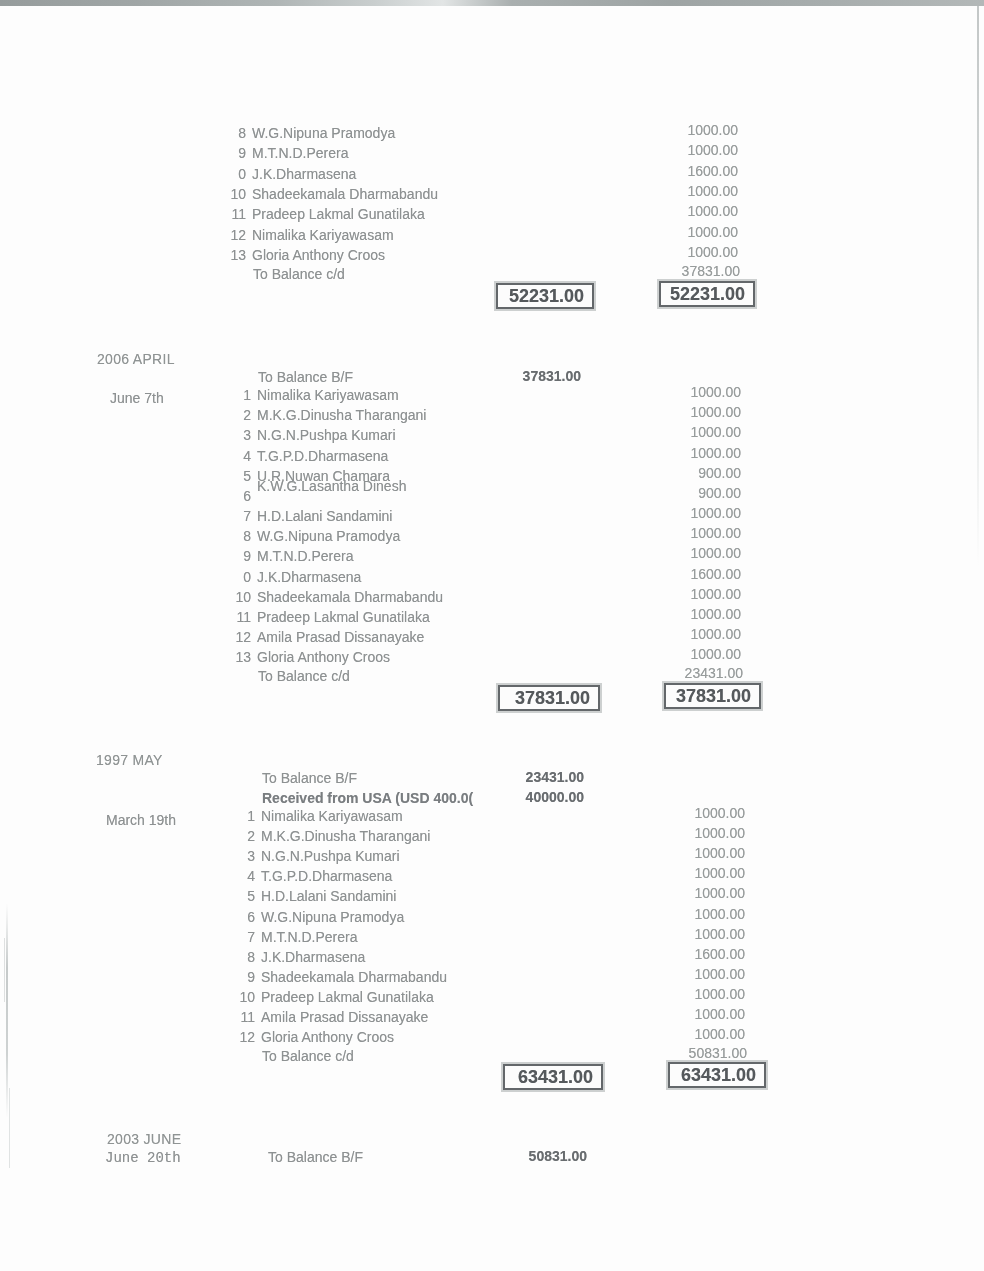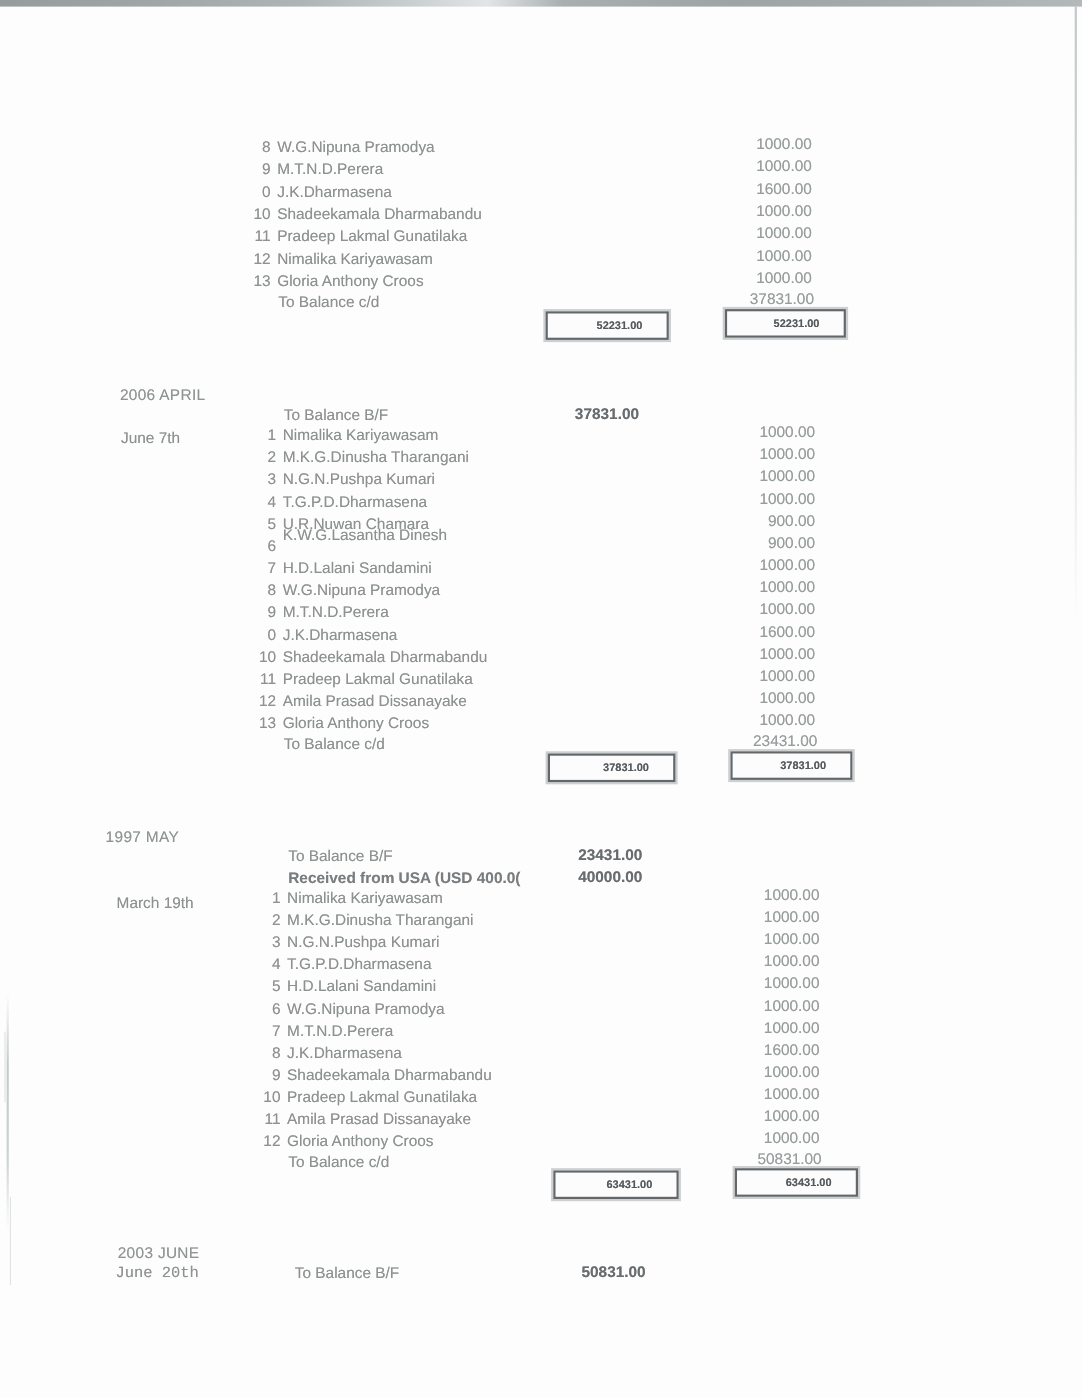--- a/index.html
+++ b/index.html
@@ -22,22 +22,22 @@
   .amt{text-align:right;color:#979c9c;}
   .heading{color:#8f9494;letter-spacing:.3px;}
   .boldnum{font-weight:bold;color:#686c6f;text-shadow:0 0 0.4px rgba(104,108,111,0.6);}
   .boldlabel{font-weight:bold;color:#797d80;}
   .box{
     position:absolute;
     border:2px solid #63676a;
     box-shadow:0 0 0 2px rgba(158,163,163,0.5);
     background:rgba(252,252,252,0.6);
     display:flex;align-items:center;justify-content:flex-end;
-    padding-right:22px;
-    font-size:10px;font-weight:bold;color:#55595c;
+    padding-right:8px;
+    font-size:18px;font-weight:bold;color:#55595c;
     text-shadow:0 0 0.4px rgba(85,89,92,0.6);
   }
   
   .edge-top{
     position:absolute;top:0;left:0;width:100%;height:6px;
     background:linear-gradient(90deg,#969c9c 0%,#a0a6a6 14%,#afb5b5 28%,#c9cece 38%,#e2e5e5 45%,#a9afaf 52%,#9ea4a4 68%,#a7adad 84%,#b3b8b8 100%);
   }
   .edge-right{
     position:absolute;left:977px;top:6px;width:2px;height:560px;
     background:linear-gradient(180deg,#c3c7c7,#d8dcdc 55%,rgba(216,220,220,0));
@@ -79,21 +79,21 @@
       <div class="t " style="top: 246.8px; left: 252px;">Gloria Anthony Croos</div>
       <div class="t amt" style="top: 243.8px; left: 628px; width: 110px;">1000.00</div>
       <div class="t " style="top: 266px; left: 253px;">To Balance c/d</div>
       <div class="t amt" style="top: 263px; left: 630px; width: 110px;">37831.00</div>
       <div class="box" style="left: 496px; top: 283px; width: 86px; height: 22px;">
         <span>52231.00</span>
       </div>
       <div class="box" style="left: 659px; top: 281px; width: 84px; height: 22px;">
         <span>52231.00</span>
       </div>
-      <div class="t heading" style="top: 351px; left: 97px; margin-left: 12px;">2006 APRIL</div>
+      <div class="t heading" style="top: 351px; left: 97px;">2006 APRIL</div>
       <div class="t " style="top: 390px; left: 110px;">June 7th</div>
       <div class="t " style="top: 369px; left: 258px;">To Balance B/F</div>
       <div class="t amt boldnum" style="top: 368px; left: 471px; width: 110px;">37831.00</div>
       <div class="t num" style="top: 387px; left: 221px; width: 30px;">1</div>
       <div class="t " style="top: 387px; left: 257px;">Nimalika Kariyawasam</div>
       <div class="t amt" style="top: 384px; left: 631px; width: 110px;">1000.00</div>
       <div class="t num" style="top: 407.17px; left: 221px; width: 30px;">2</div>
       <div class="t " style="top: 407.17px; left: 257px;">M.K.G.Dinusha Tharangani</div>
       <div class="t amt" style="top: 404.17px; left: 631px; width: 110px;">1000.00</div>
       <div class="t num" style="top: 427.34px; left: 221px; width: 30px;">3</div>

